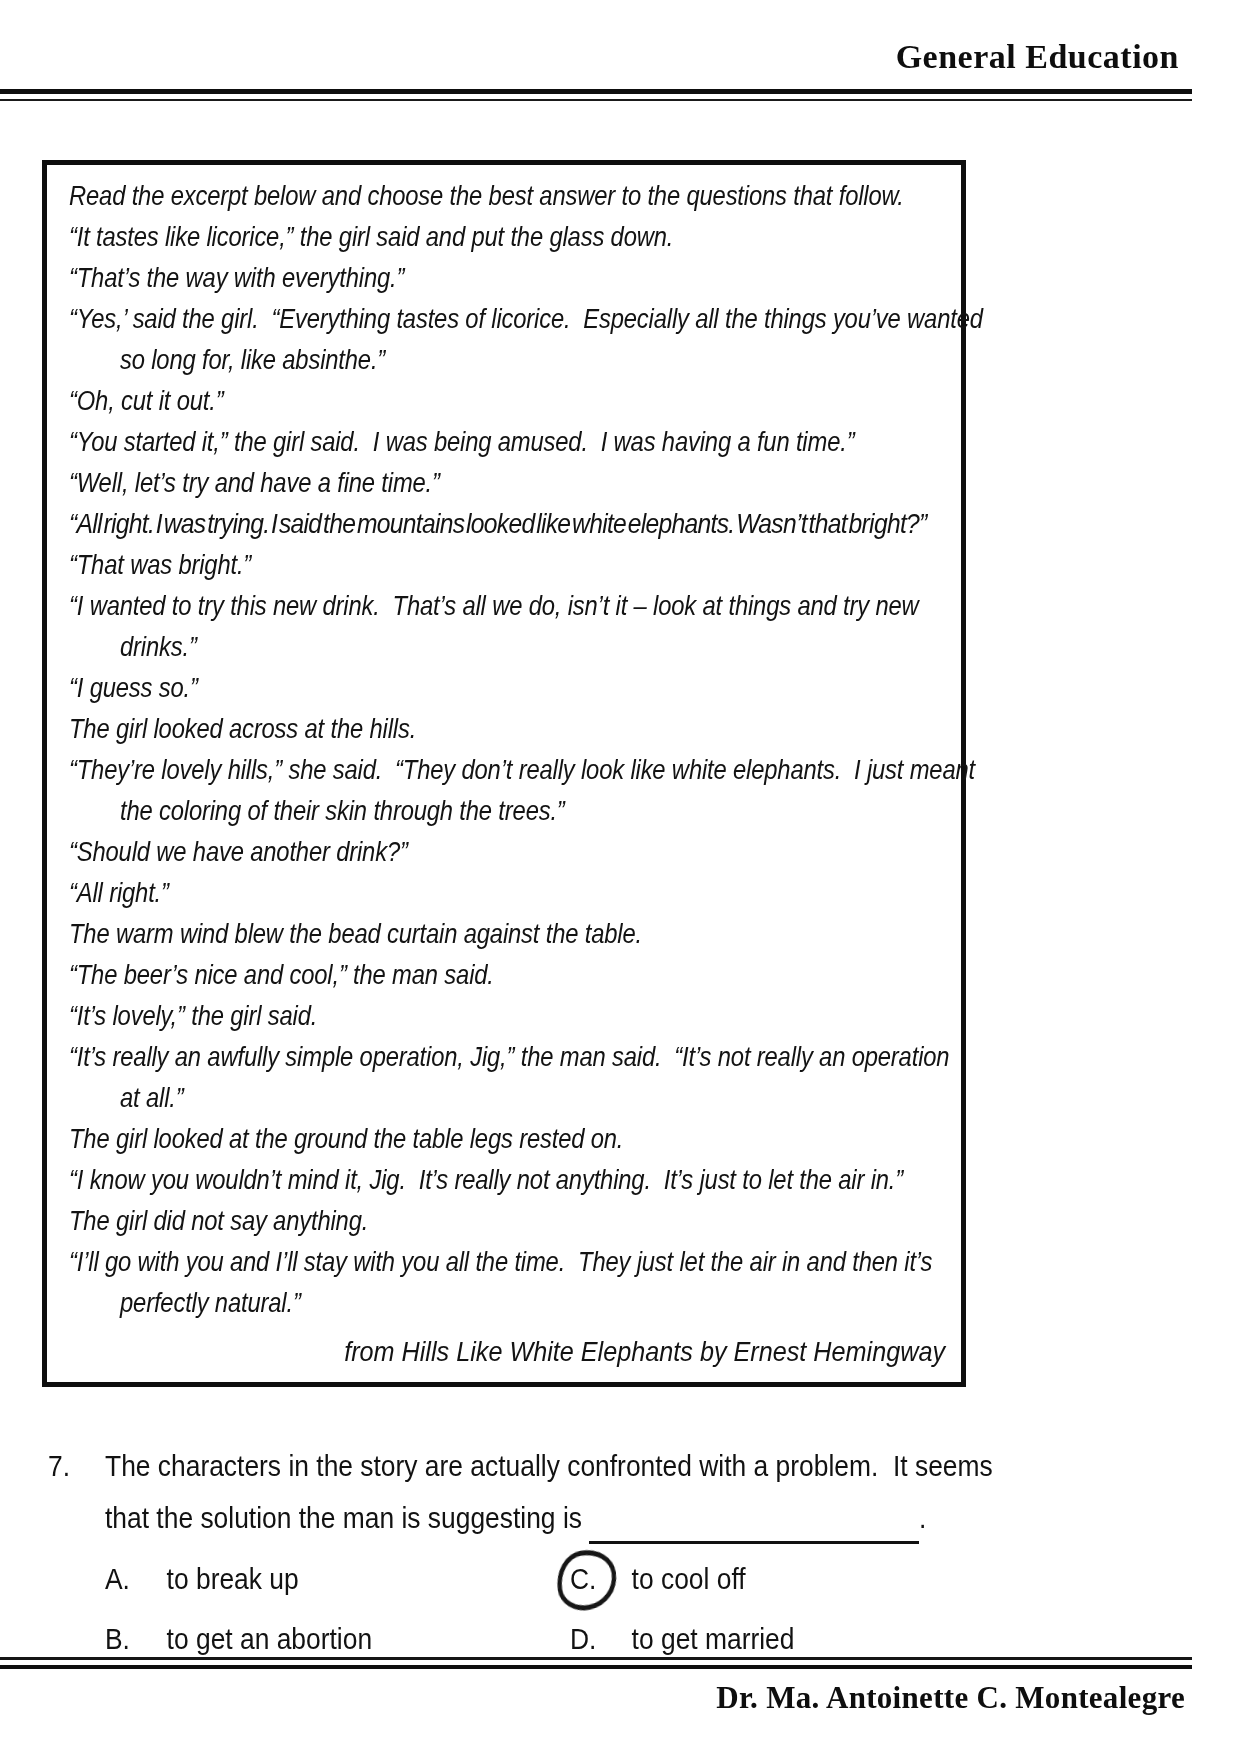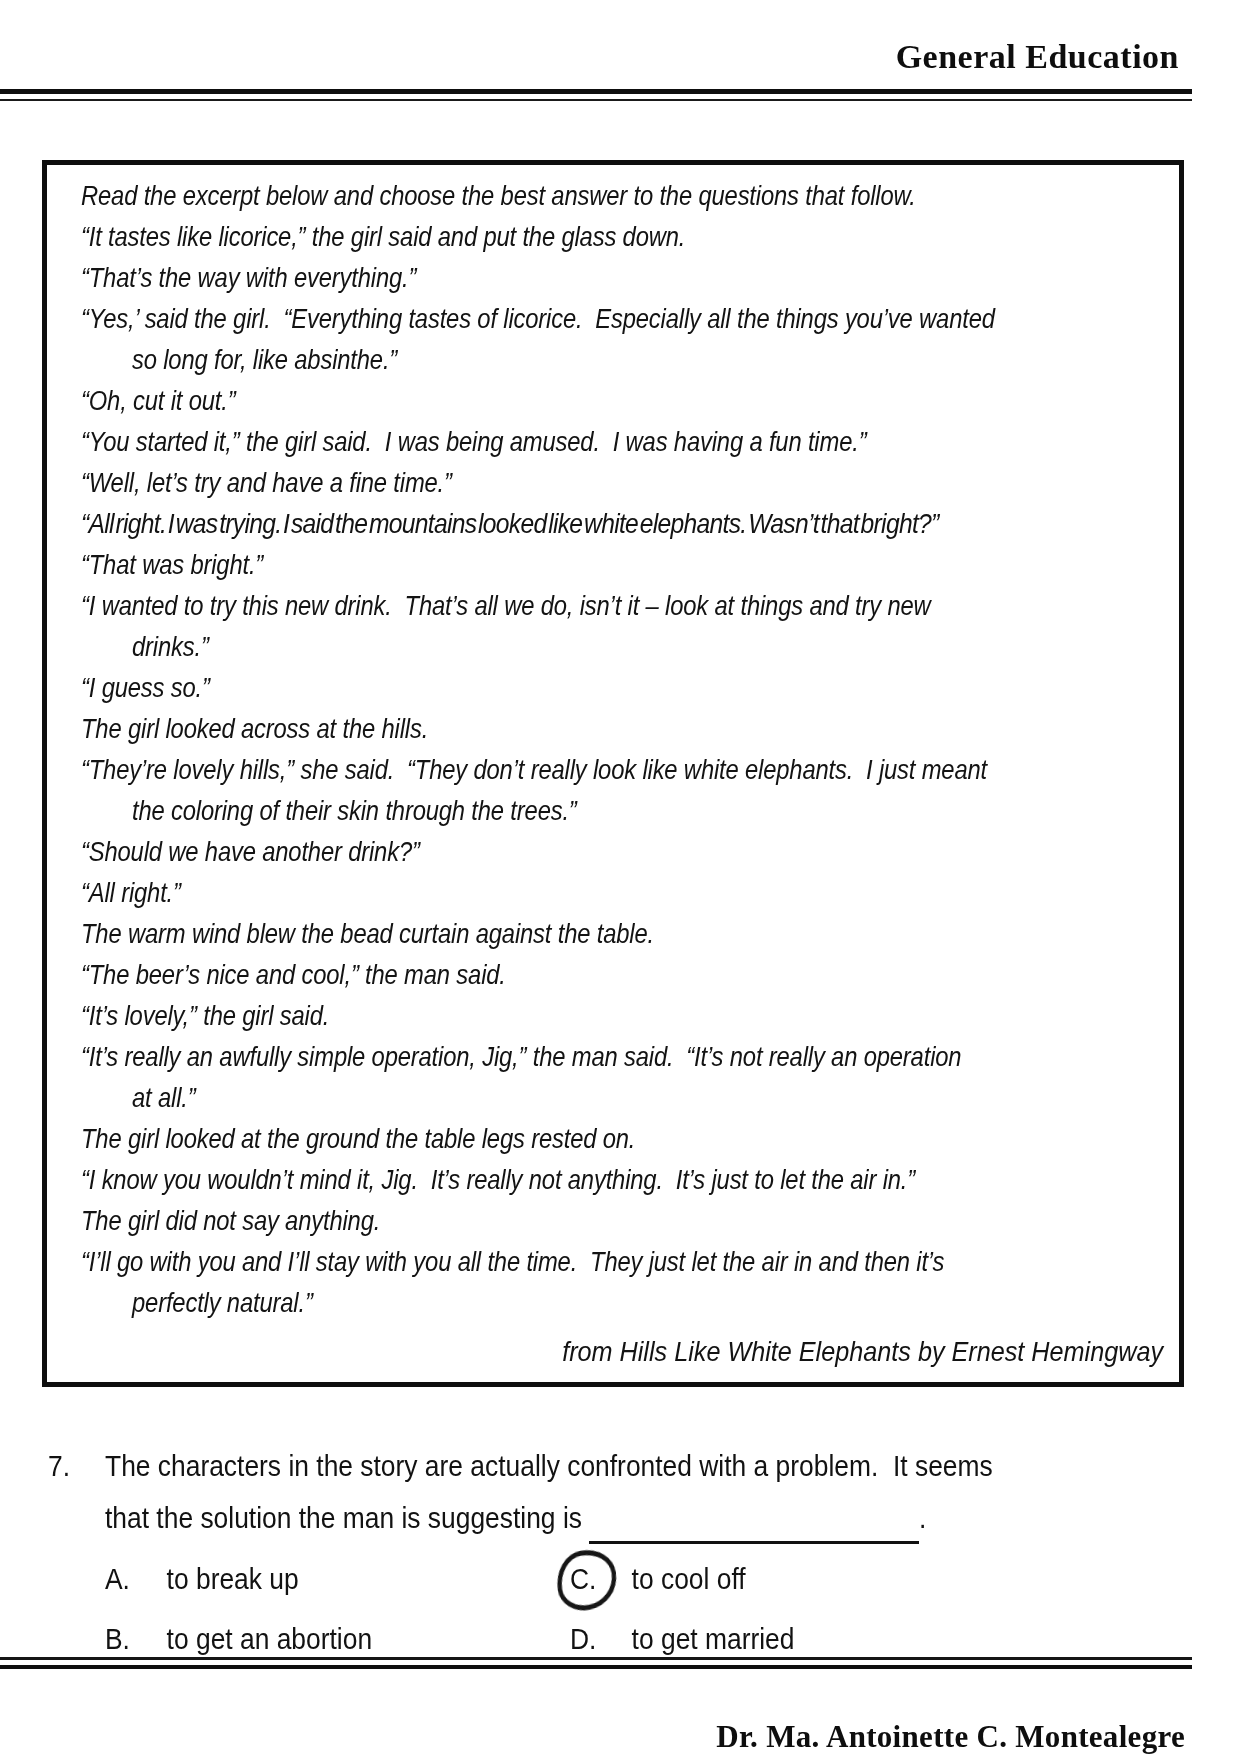--- a/index.html
+++ b/index.html
@@ -19,24 +19,24 @@
     font-family:"Liberation Serif", serif;
     font-weight:bold; font-size:34px; letter-spacing:0.5px;
     color:#0e0e0e;
     text-align:right;
   }
   .hrule-a { position:absolute; top:89px; left:0; width:1192px; height:5px; background:#0e0e0e; }
   .hrule-b { position:absolute; top:99px; left:0; width:1192px; height:2px; background:#1a1a1a; }
 
   
   .excerpt-box {
-    position:absolute; left:42px; top:160px; width:1142px;
+    position:absolute; left:42px; top:160px; width:924px;
     box-sizing:border-box;
     border:5px solid #0e0e0e;
-    padding:10px 16px 10px 34px;
+    padding:10px 16px 10px 22px;
     background:#ffffff;
   }
   .xline {
     font-style:italic;
     font-size:28px; line-height:41px;
     letter-spacing:-0.2px;
     white-space:pre;
     transform:scaleX(0.85); transform-origin:0 50%;
     color:#131313;
   }
@@ -82,21 +82,20 @@
   }
 
   
   .frule-a { position:absolute; top:1657px; left:0; width:1192px; height:3px; background:#161616; }
   .frule-b { position:absolute; top:1665px; left:0; width:1192px; height:4px; background:#0e0e0e; }
   .footer-author {
     position:absolute; top:1680px; right:66px;
     font-family:"Liberation Serif", serif;
     font-weight:bold; font-size:31px; letter-spacing:0.3px;
     color:#0e0e0e;
-    margin-top:39px;
   }
 </style>
 </head>
 <body>
 
 <div class="page">
 
   <div class="header-title">General Education</div>
   <div class="hrule-a"></div>
   <div class="hrule-b"></div>

